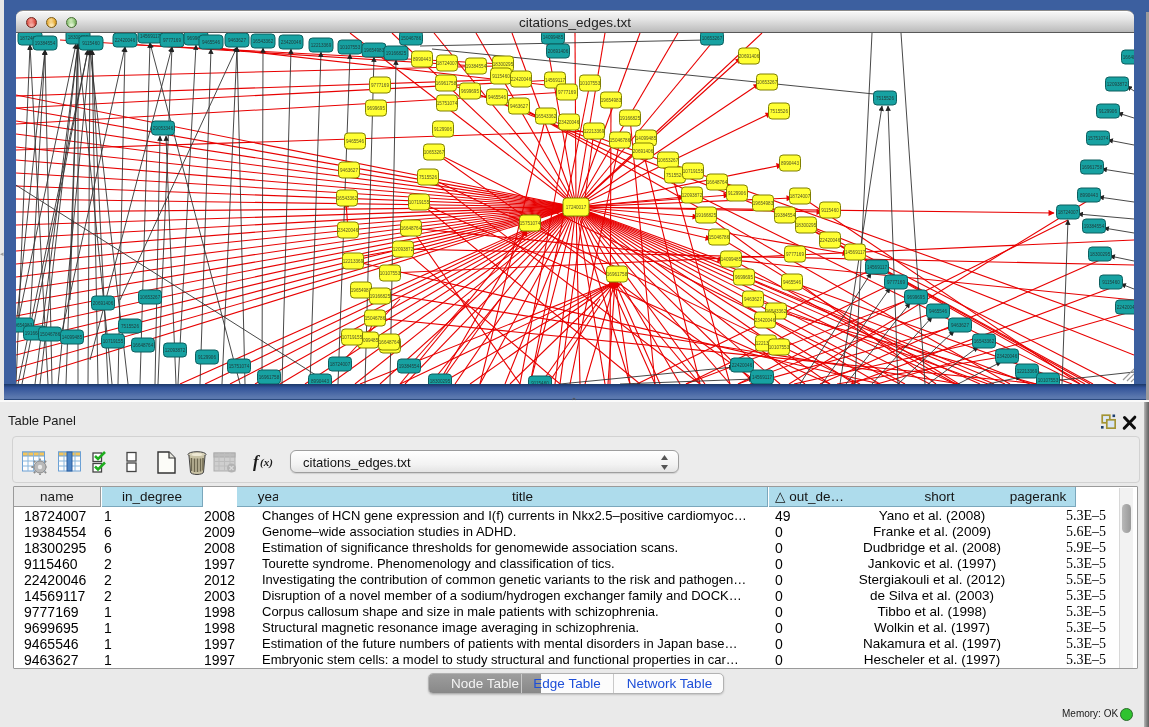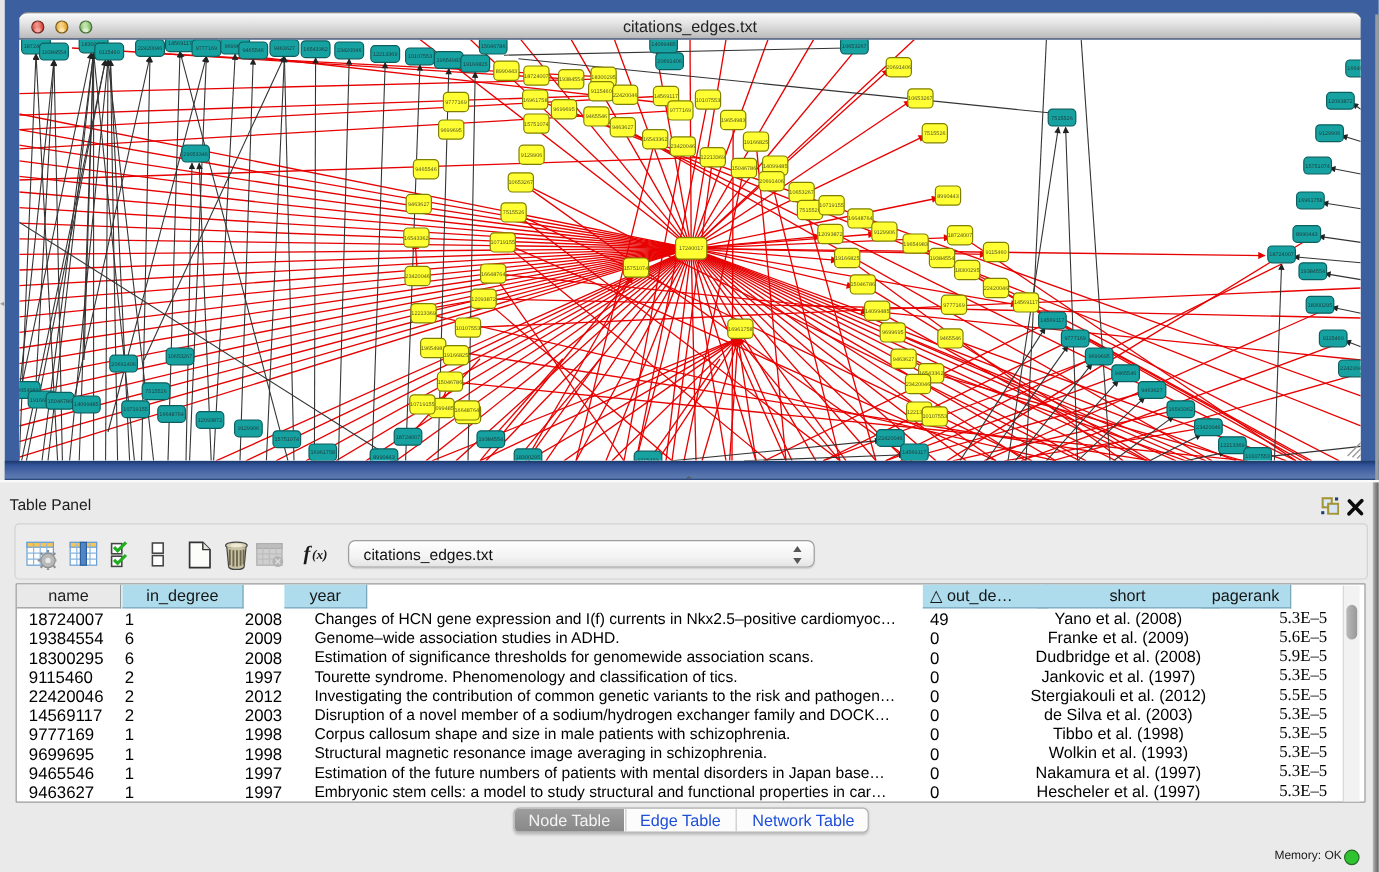--- a/index.html
+++ b/index.html
@@ -701,20 +701,21 @@
         <path d="M4.5 16 L8 11 L1 11 z" fill="#555"></path>
       </svg>
     </div>
   </div>
 
   <div id="tbl">
     <div class="hrow">
       <div class="hc first" style="left:0;width:87px;">name</div>
       <div class="hc" style="left:88px;width:101px;">in_degree</div>
       <div class="hc" style="left:190px;width:69px;margin-left:33px;">year</div>
+      <div class="hc" style="left:264px;width:490px;">title</div>
       <div class="hc" style="left:755px;width:104px;text-align:left;padding-left:6px;">△ out_de…</div>
       <div class="hc" style="left:850px;width:152px;">short</div>
       <div class="hc" style="left:987px;width:75px;">pagerank</div>
     </div>
     <div class="rows">
         <div class="r" style="top:0px;width:1100px;">
           <span class="c0">18724007</span>
           <span class="c1">1</span>
           <span class="c2">2008</span>
           <span class="c3">Changes of HCN gene expression and I(f) currents in Nkx2.5–positive cardiomyoc…</span>
@@ -775,21 +776,21 @@
           <span class="c4">0</span>
           <span class="c5">Tibbo et al. (1998)</span>
           <span class="c6">5.3E–5</span>
         </div>
         <div class="r" style="top:112px;width:1100px;">
           <span class="c0">9699695</span>
           <span class="c1">1</span>
           <span class="c2">1998</span>
           <span class="c3">Structural magnetic resonance image averaging in schizophrenia.</span>
           <span class="c4">0</span>
-          <span class="c5">Wolkin et al. (1993)</span>
+          <span class="c5">Wolkin et al. (1997)</span>
           <span class="c6">5.3E–5</span>
         </div>
         <div class="r" style="top:128px;width:1100px;">
           <span class="c0">9465546</span>
           <span class="c1">1</span>
           <span class="c2">1997</span>
           <span class="c3">Estimation of the future numbers of patients with mental disorders in Japan base…</span>
           <span class="c4">0</span>
           <span class="c5">Nakamura et al. (1997)</span>
           <span class="c6">5.3E–5</span>
@@ -803,20 +804,20 @@
           <span class="c5">Hescheler et al. (1997)</span>
           <span class="c6">5.3E–5</span>
         </div>
       </div>
     <div id="vsb">
         <div class="th"></div>
       </div>
   </div>
 
   <div id="tabs">
-    <div class="seg sel" style="left:0;width:91px;">Node Table</div>
+    <div class="seg sel" style="left:0;width:112px;">Node Table</div>
     <div class="seg" style="left:92px;width:91px;border-left:1px solid #c9c9c9;">Edge Table</div>
     <div class="seg" style="left:184px;width:112px;border-left:1px solid #c9c9c9;">Network Table</div>
   </div>
 
   <div id="mem">Memory: OK</div>
   <div id="memdot"></div>
 </div>
 
 </body></html>

